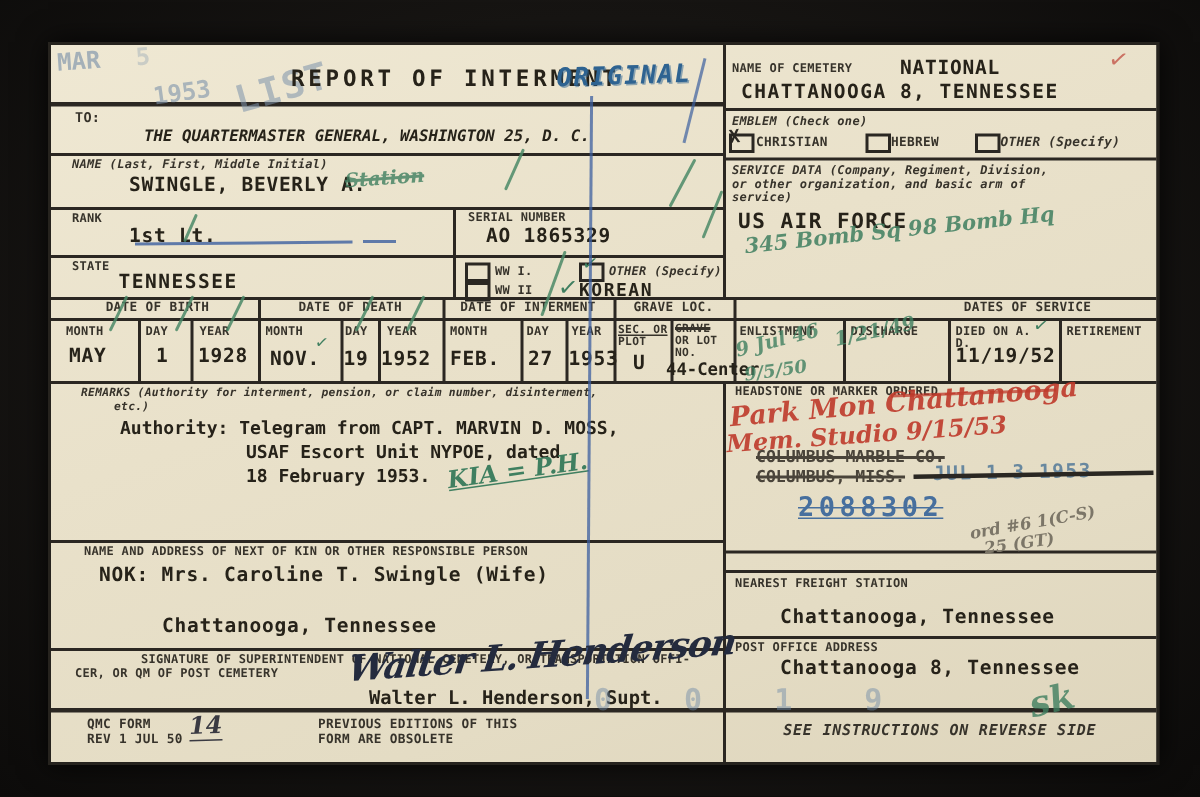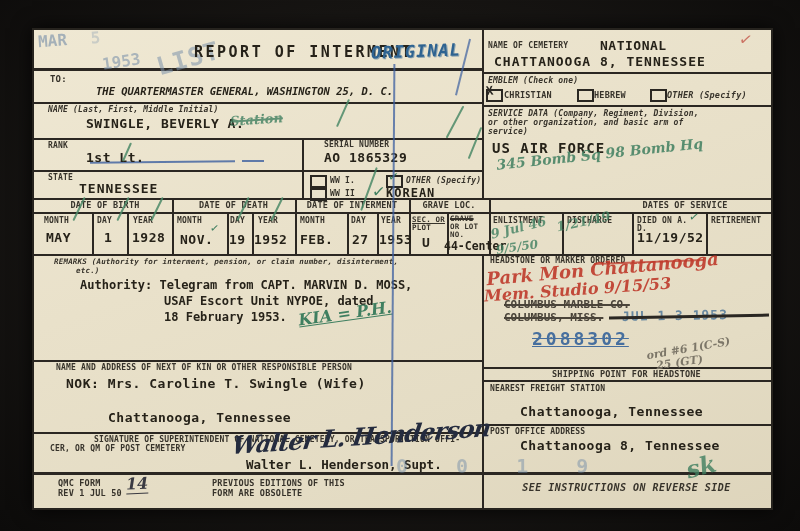--- a/index.html
+++ b/index.html
@@ -108,21 +108,21 @@
     <div class="abs hw-green" style="left:462px;top:116px;font-size:14px;transform:rotate(-6deg);opacity:.85;">345 Bomb Sq 98 Bomb Hq</div>
 
     <div class="abs lbl lbl-i" style="left:14px;top:75px;">NAME (Last, First, Middle Initial)</div>
     <div class="abs typed typed-lg" style="left:52px;top:86px;">SWINGLE, BEVERLY A.</div>
     <div class="abs hw-green strike" style="left:196px;top:82px;transform:rotate(-4deg);opacity:.8;">Station</div>
     <div class="pen" style="left:56px;top:131px;width:145px;height:1.5px;transform:rotate(-.5deg);"></div>
     <div class="pen" style="left:208px;top:130px;width:22px;height:1.5px;"></div>
 
     <div class="abs lbl" style="left:14px;top:111px;">RANK</div>
     <div class="abs typed typed-lg" style="left:52px;top:120px;">1st Lt.</div>
-    <div class="abs lbl" style="left:290px;top:110px;">SERIAL NUMBER</div>
+    <div class="abs lbl" style="left:278px;top:110px;">SERIAL NUMBER</div>
     <div class="abs typed typed-lg" style="left:290px;top:120px;">AO 1865329</div>
 
     <div class="abs lbl" style="left:14px;top:143px;">STATE</div>
     <div class="abs typed typed-lg" style="left:45px;top:151px;letter-spacing:1px;">TENNESSEE</div>
     <span class="cb abs" style="left:276px;top:145px;"></span>
     <div class="abs lbl" style="left:296px;top:146px;">WW I.</div>
     <span class="cb abs" style="left:352px;top:145px;"></span>
     <div class="abs check" style="left:354px;top:139px;transform:rotate(8deg);">
       <span>✓</span>
     </div>
@@ -198,21 +198,20 @@
     <div class="abs stamp-blue" style="left:588px;top:278px;font-size:13px;letter-spacing:1px;opacity:.8;transform:rotate(-1deg);color:#4a7396;">JUL 1 3 1953</div>
     <div class="abs" style="left:575px;top:285px;width:160px;height:3px;background:#2a2722;transform:rotate(-1deg);"></div>
     <div class="abs stamp-blue" style="left:498px;top:298px;font-size:18px;letter-spacing:3px;color:#36649a;text-decoration:line-through underline;opacity:.9;">2088302</div>
     <div class="abs hw-pencil" style="left:612px;top:312px;transform:rotate(-10deg);">ord #6  1(C-S)</div>
     <div class="abs hw-pencil" style="left:622px;top:326px;transform:rotate(-8deg);">25 (GT)</div>
 
     <div class="abs lbl" style="left:22px;top:333px;">NAME AND ADDRESS OF NEXT OF KIN OR OTHER RESPONSIBLE PERSON</div>
     <div class="abs typed typed-lg" style="left:32px;top:346px;">NOK:  Mrs. Caroline T. Swingle (Wife)</div>
     <div class="abs typed typed-lg" style="left:74px;top:380px;">Chattanooga, Tennessee</div>
 
-    <div class="abs lbl" style="left:448px;top:339px;width:289px;text-align:center;font-size:8.5px;">SHIPPING POINT FOR HEADSTONE</div>
     <div class="abs lbl" style="left:456px;top:354px;">NEAREST FREIGHT STATION</div>
     <div class="abs typed typed-lg" style="left:486px;top:374px;">Chattanooga, Tennessee</div>
     <div class="abs lbl" style="left:456px;top:397px;">POST OFFICE ADDRESS</div>
     <div class="abs typed typed-lg" style="left:486px;top:408px;">Chattanooga 8, Tennessee</div>
 
     <div class="abs lbl" style="left:16px;top:405px;margin-left:44px;">SIGNATURE OF SUPERINTENDENT OF NATIONAL CEMETERY, OR TRANSPORTATION OFFI-</div>
     <div class="abs lbl" style="left:16px;top:414px;">CER, OR QM OF POST CEMETERY</div>
     <div class="abs script" style="left:198px;top:392px;z-index:5;">Walter L. Henderson</div>
     <div class="abs typed" style="left:212px;top:427px;font-size:12.5px;">Walter L. Henderson, Supt.</div>
 

